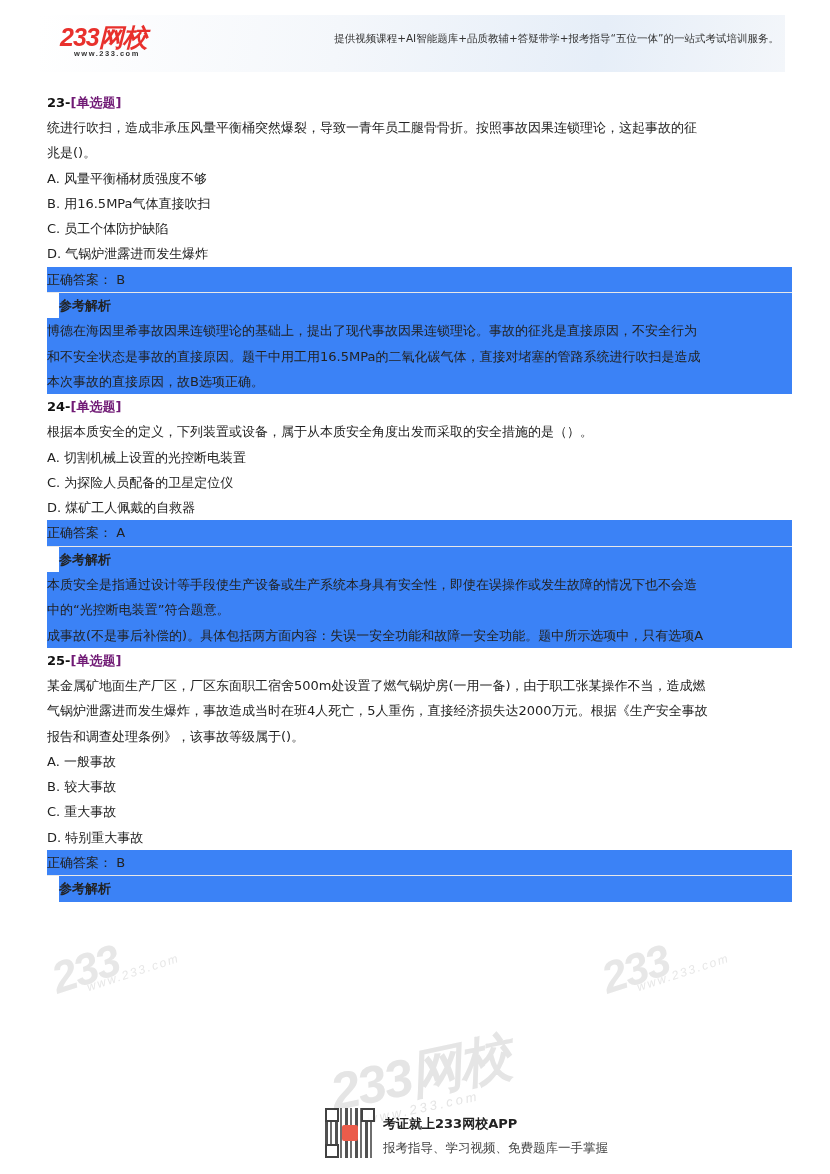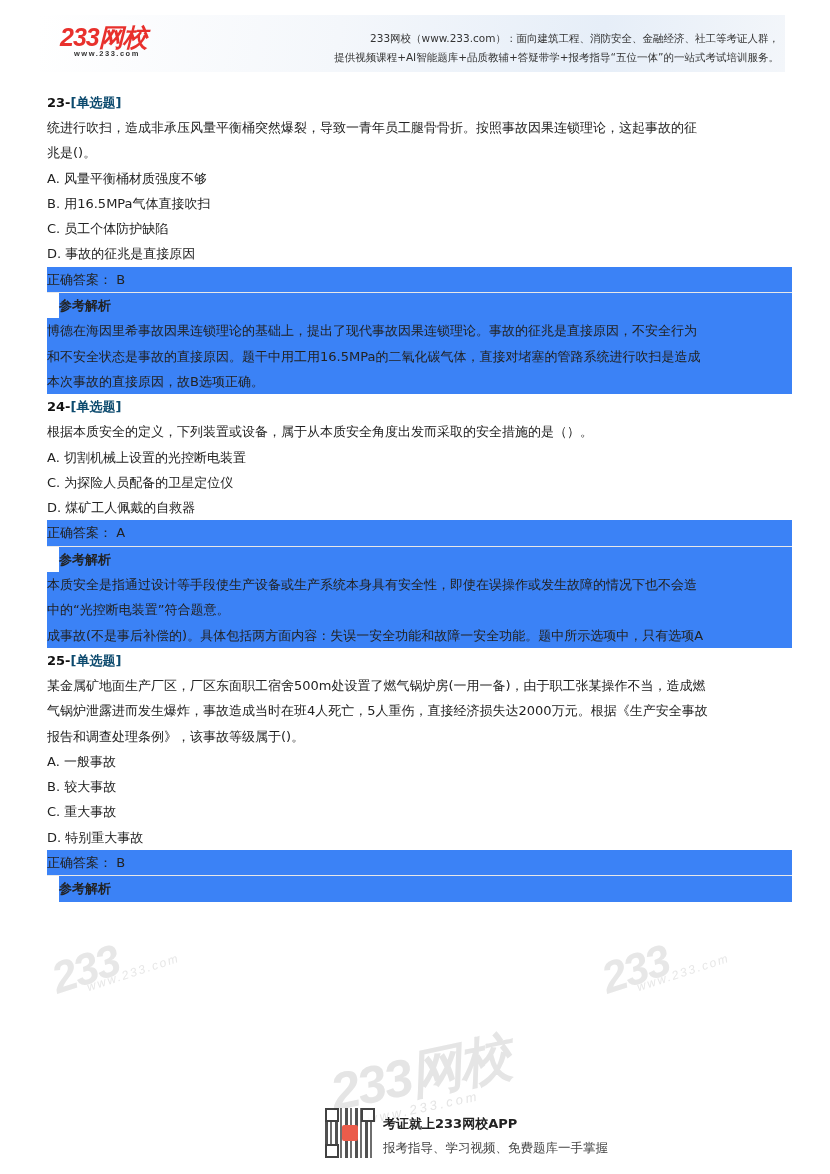--- a/index.html
+++ b/index.html
@@ -21,21 +21,21 @@
   .logo-sub {
     font-family: "Liberation Sans", sans-serif; font-size: 7.5px; color: #333;
     letter-spacing: 1.5px; margin-left: 14px; line-height: 10px; font-weight: bold;
   }
   .header-text {
     position: absolute; right: 6px; top: 14px; text-align: right;
     font-size: 10.5px; color: #333; line-height: 19px; white-space: nowrap;
   }
   .content { position: absolute; left: 47px; top: 90px; width: 745px; }
   .q-title { font-weight: bold; font-size: 13px; line-height: 25px; height: 25px; color: #111; }
-  .q-tag { color: #0c4a6e; text-align: center; }
+  .q-tag { color: #701a75; text-align: center; }
   .line { font-size: 13px; line-height: 25.3px; color: #222; white-space: nowrap; }
   .gray { background: #3b82f6; }
   .answer-row { border-bottom: 1px solid #e8e8e8; }
   .analysis-title { font-weight: bold; margin-left: 12px; }
   .wm {
     position: absolute; color: #e7e7e7; font-family: "Liberation Sans", sans-serif;
     font-weight: bold; font-style: italic; transform: rotate(-18deg);
   }
   .wm .big { font-size: 44px; letter-spacing: -2px; }
   .wm .small { font-size: 12px; font-weight: normal; letter-spacing: 2px; display: block; margin-top: -14px; margin-left: 30px; }
@@ -67,37 +67,36 @@
 </style>
 </head>
 <body>
 
 <div class="header">
   <div class="logo">
     <div class="logo-main">233网校</div>
     <div class="logo-sub">www.233.com</div>
   </div>
   <div class="header-text">
-    <div>233网校（www.233.com）：面向建筑工程、消防安全、金融经济、社工等考证人群，</div>
     <div>提供视频课程+AI智能题库+品质教辅+答疑带学+报考指导“五位一体”的一站式考试培训服务。</div>
   </div>
 </div>
 
 <div class="content">
 
   <div>
     <div class="q-title">
       <span>23-</span><span class="q-tag">[单选题]</span>
     </div>
     <div class="line">统进行吹扫，造成非承压风量平衡桶突然爆裂，导致一青年员工腿骨骨折。按照事故因果连锁理论，这起事故的征</div>
     <div class="line">兆是()。</div>
     <div class="line">A. 风量平衡桶材质强度不够</div>
     <div class="line">B. 用16.5MPa气体直接吹扫</div>
     <div class="line">C. 员工个体防护缺陷</div>
-    <div class="line">D. 事故的征兆是直接原因</div>
+    <div class="line">D. 气锅炉泄露进而发生爆炸</div>
     <div class="line gray answer-row">
       <span>正确答案：</span>&nbsp;<span>B</span>
     </div>
     <div class="line gray analysis-title">参考解析</div>
     <div class="line gray">博德在海因里希事故因果连锁理论的基础上，提出了现代事故因果连锁理论。事故的征兆是直接原因，不安全行为</div>
     <div class="line gray">和不安全状态是事故的直接原因。题干中用工用16.5MPa的二氧化碳气体，直接对堵塞的管路系统进行吹扫是造成</div>
     <div class="line gray">本次事故的直接原因，故B选项正确。</div>
   </div>
 
   <div>

